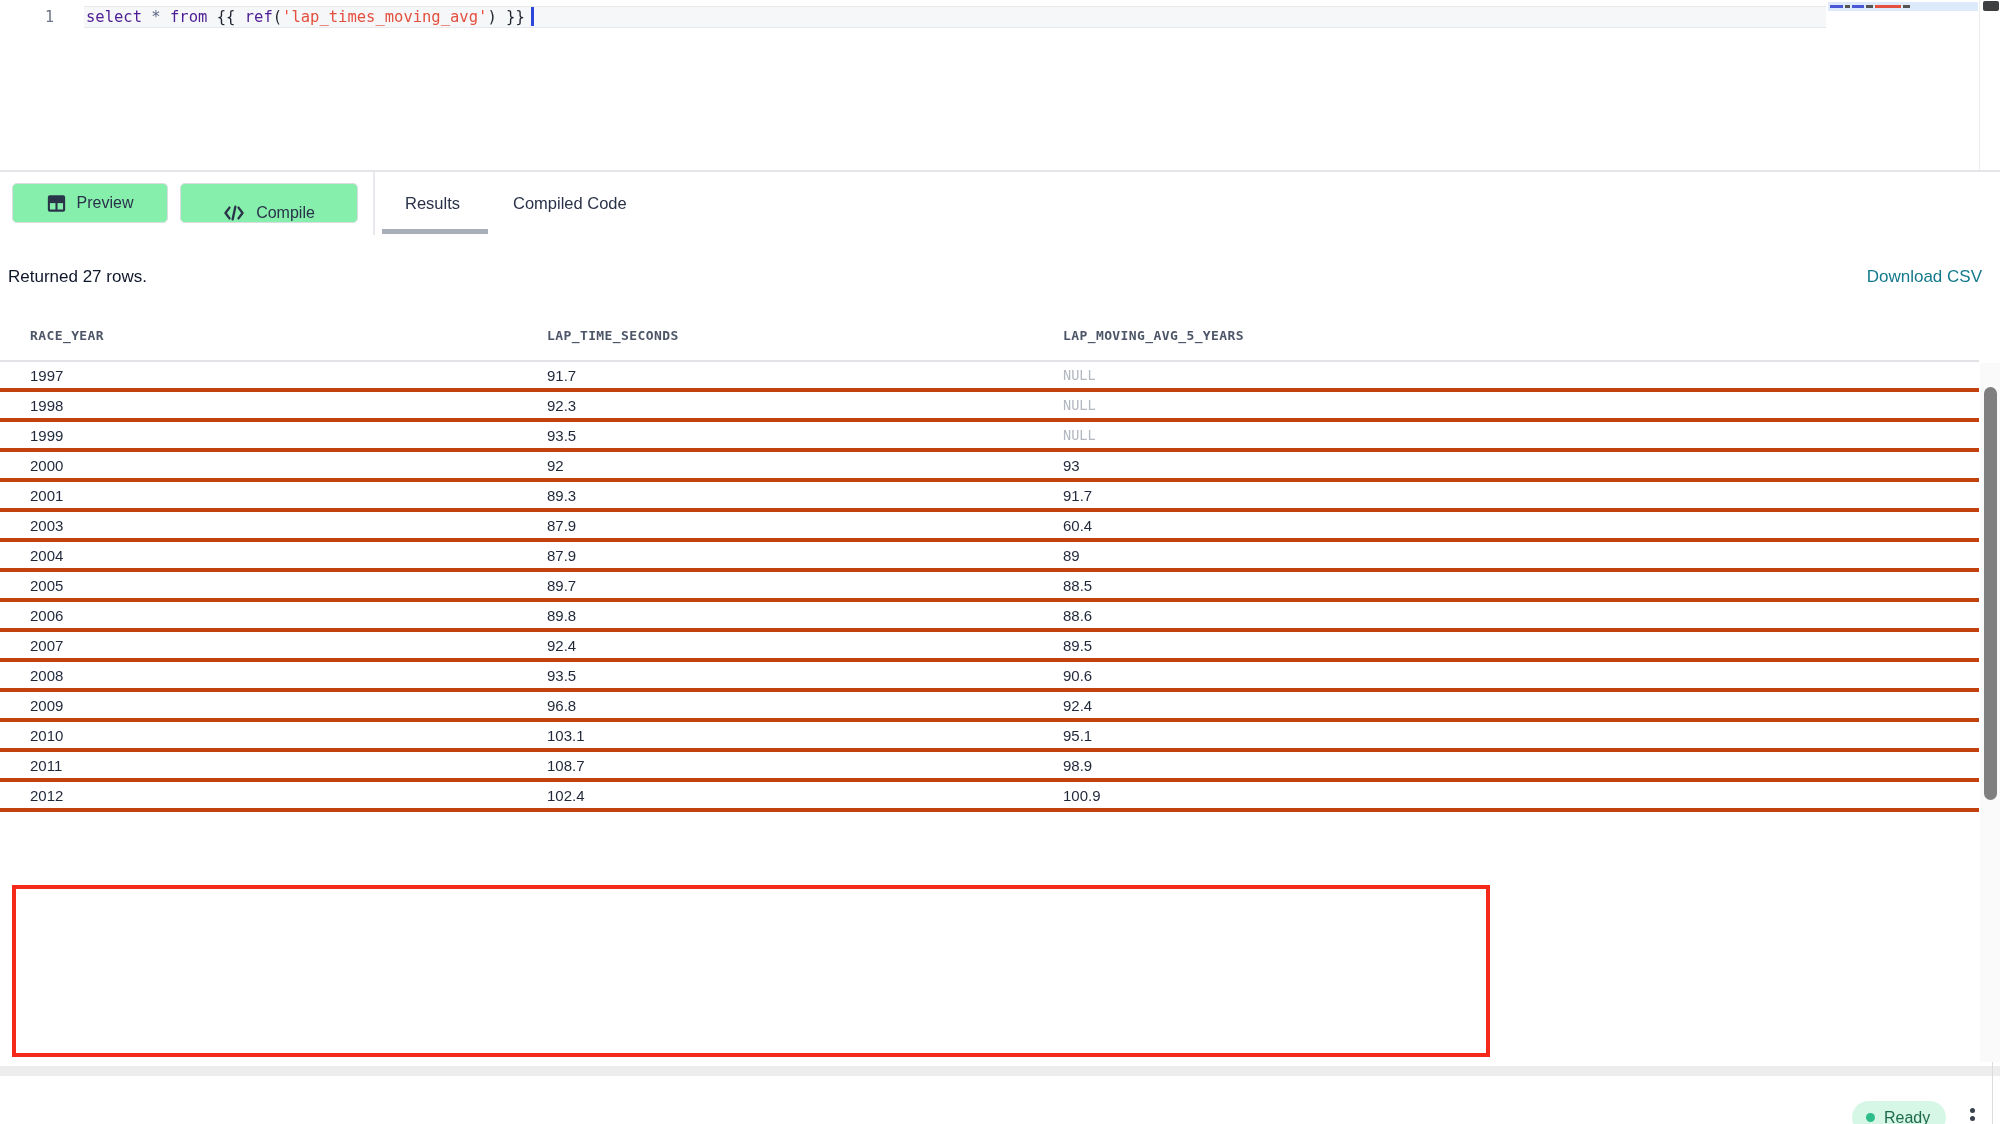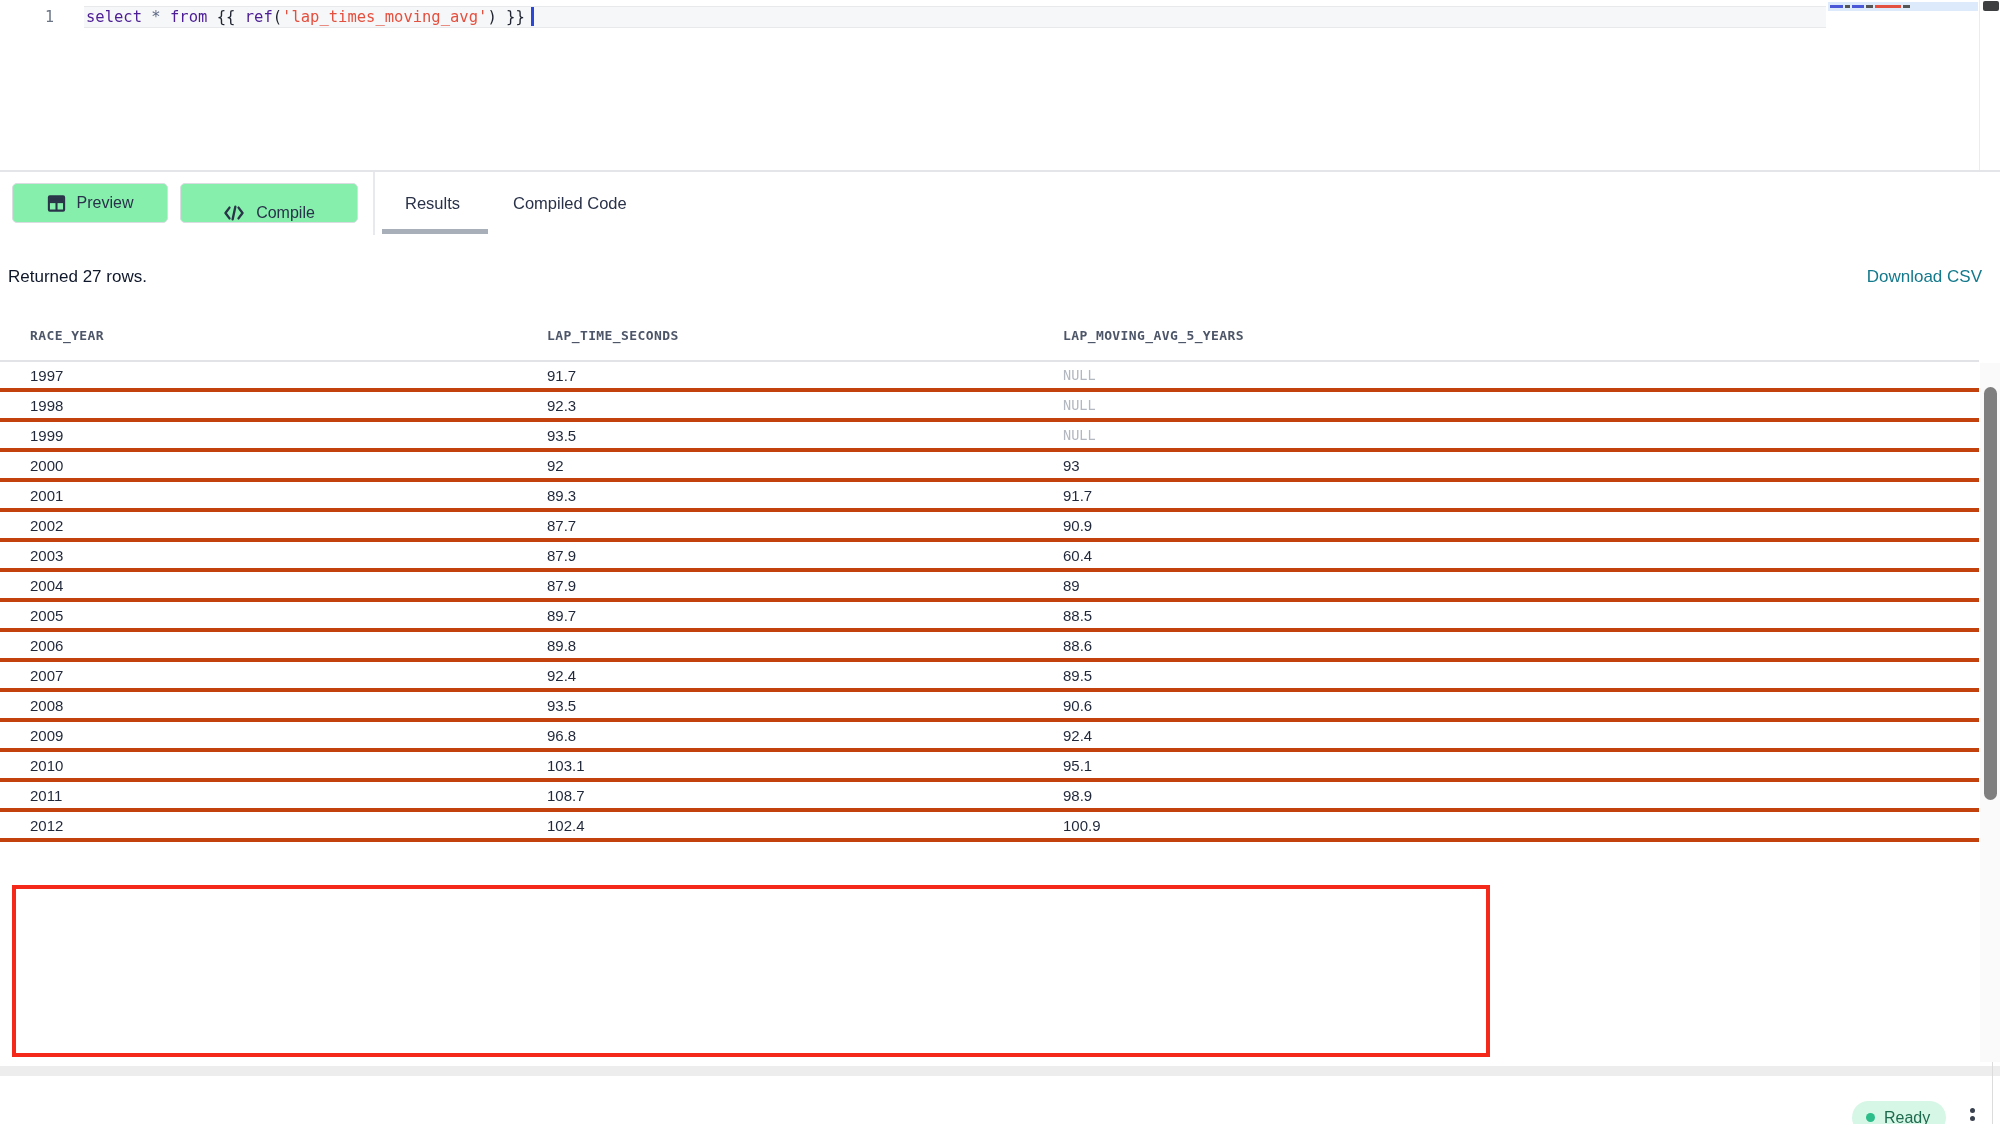--- a/index.html
+++ b/index.html
@@ -174,25 +174,20 @@
         <div class="cell c-0">2000</div>
         <div class="cell c-1">92</div>
         <div class="cell c-2">93</div>
       </div>
       <div class="grid-row">
         <div class="cell c-0">2001</div>
         <div class="cell c-1">89.3</div>
         <div class="cell c-2">91.7</div>
       </div>
       <div class="grid-row">
-        <div class="cell c-0">2002</div>
-        <div class="cell c-1">87.7</div>
-        <div class="cell c-2">90.9</div>
-      </div>
-      <div class="grid-row">
         <div class="cell c-0">2003</div>
         <div class="cell c-1">87.9</div>
         <div class="cell c-2">60.4</div>
       </div>
       <div class="grid-row">
         <div class="cell c-0">2004</div>
         <div class="cell c-1">87.9</div>
         <div class="cell c-2">89</div>
       </div>
       <div class="grid-row">

